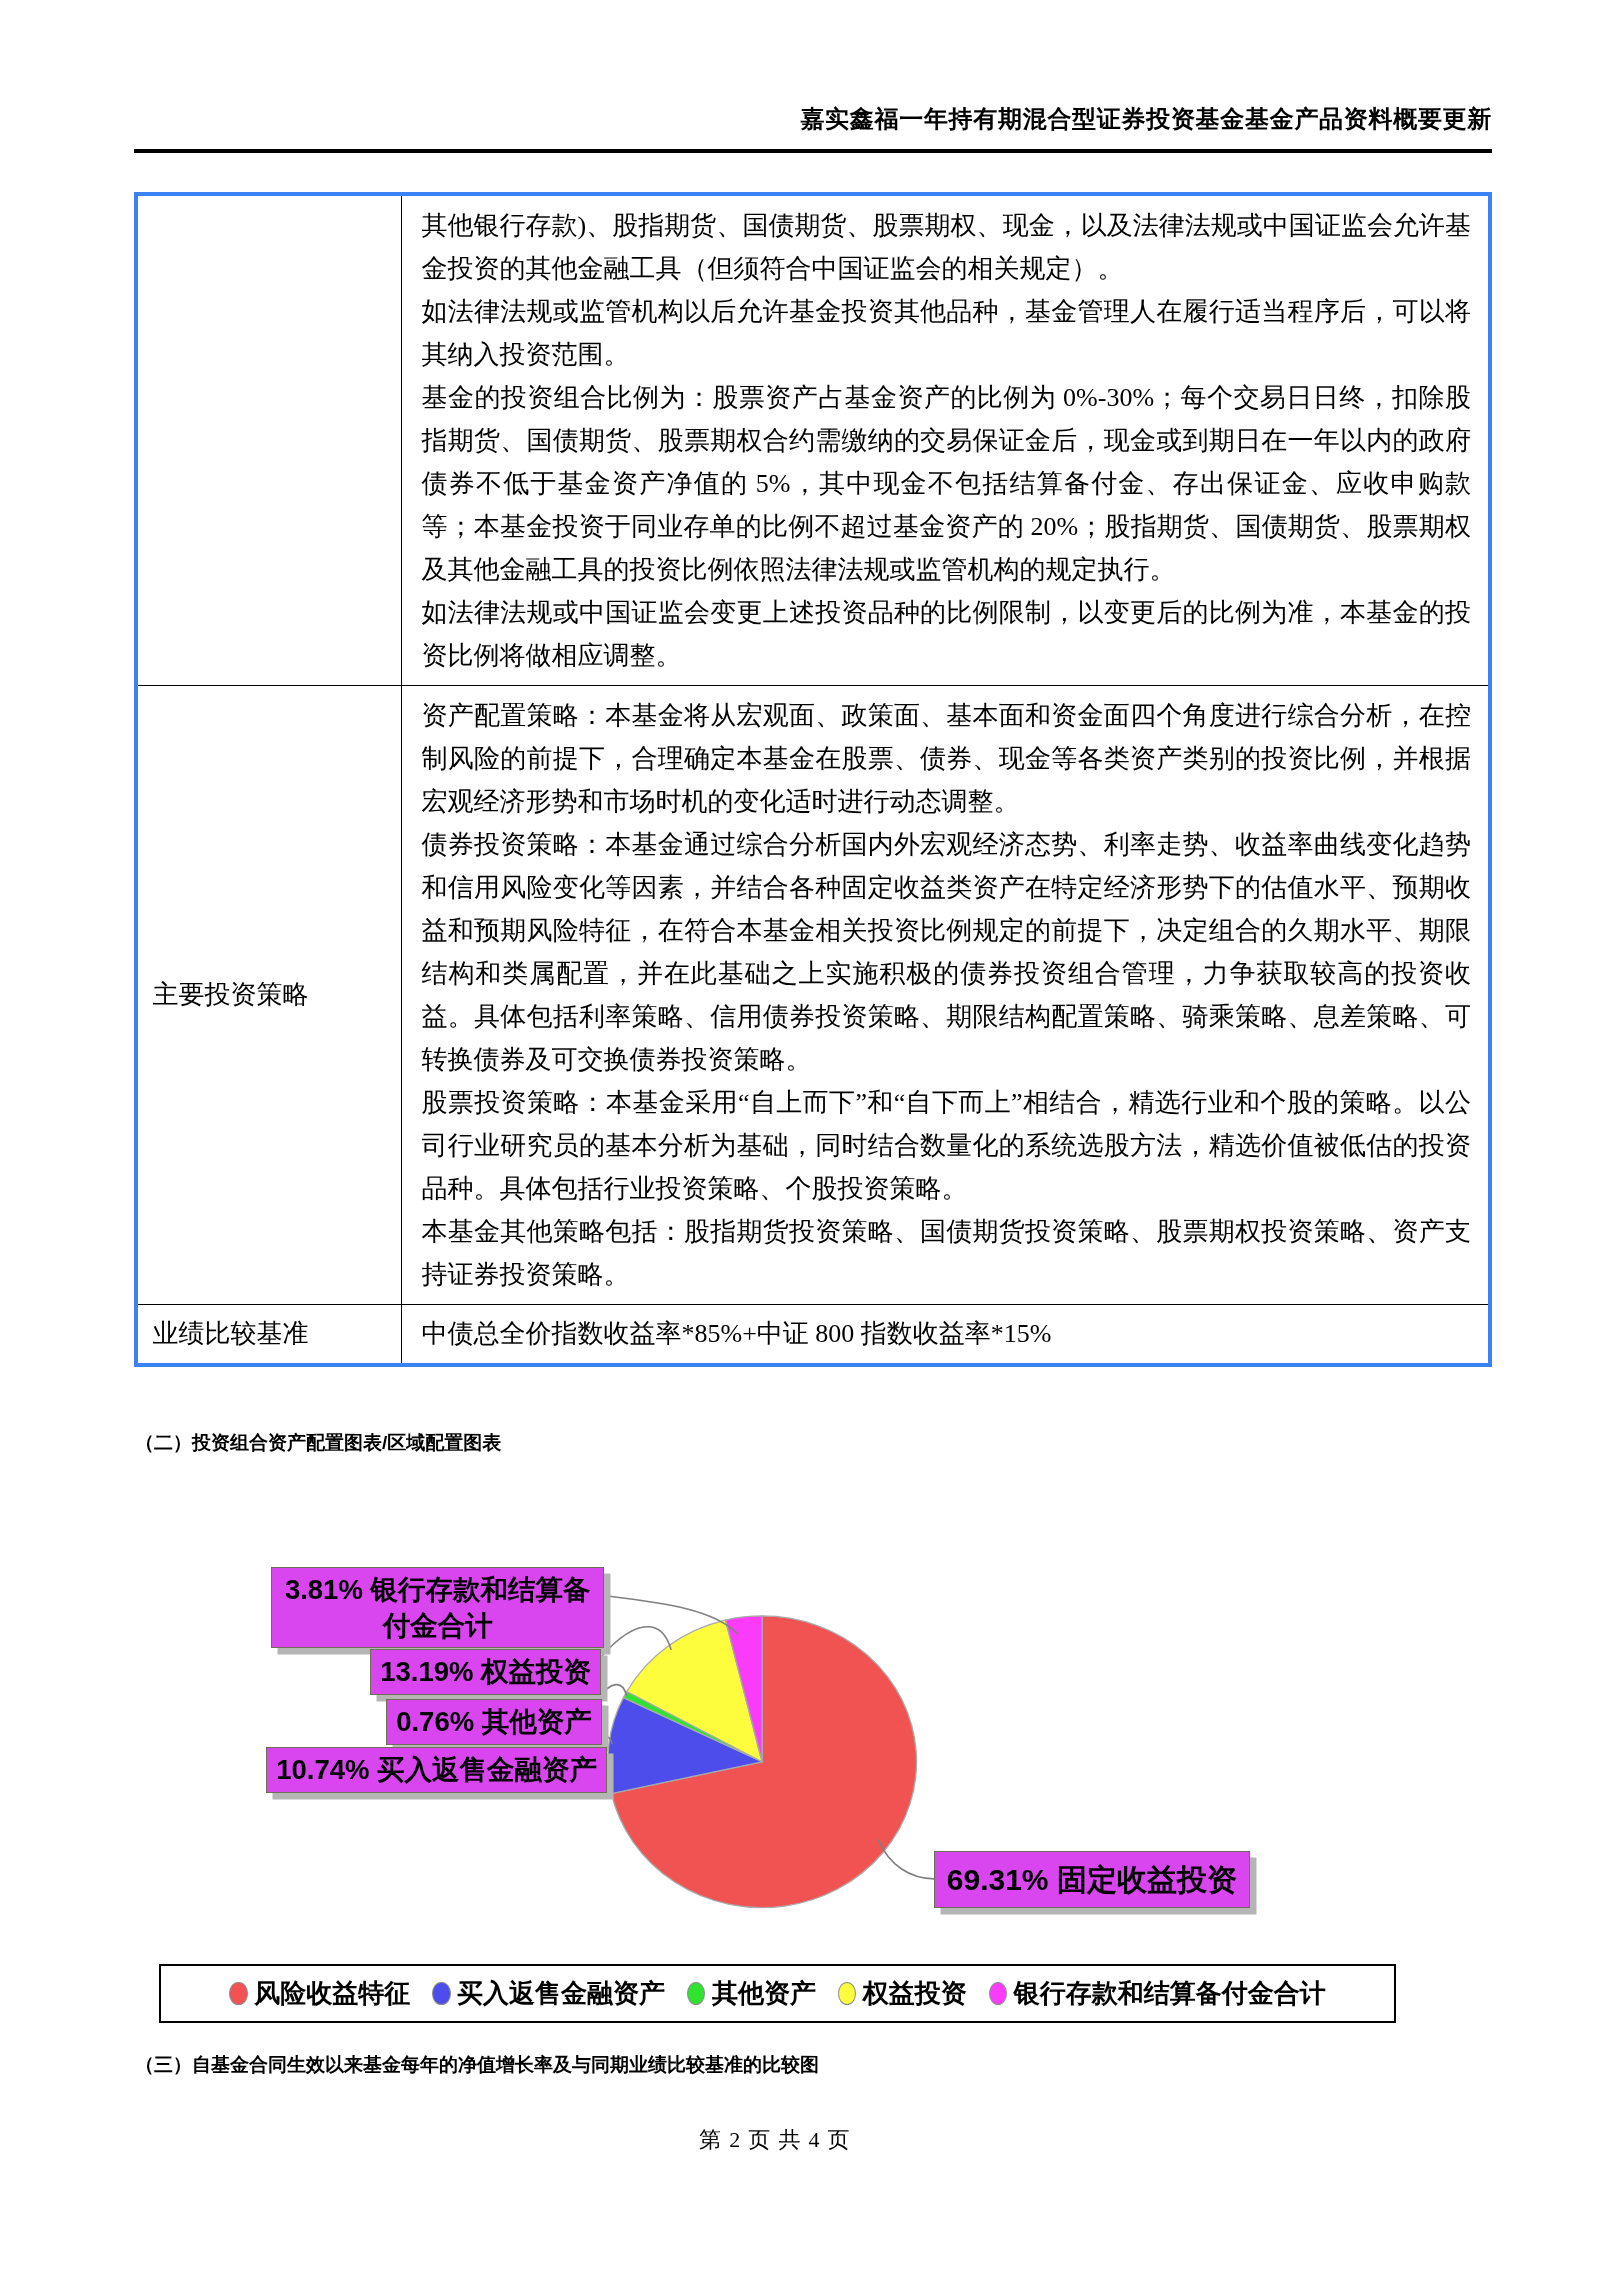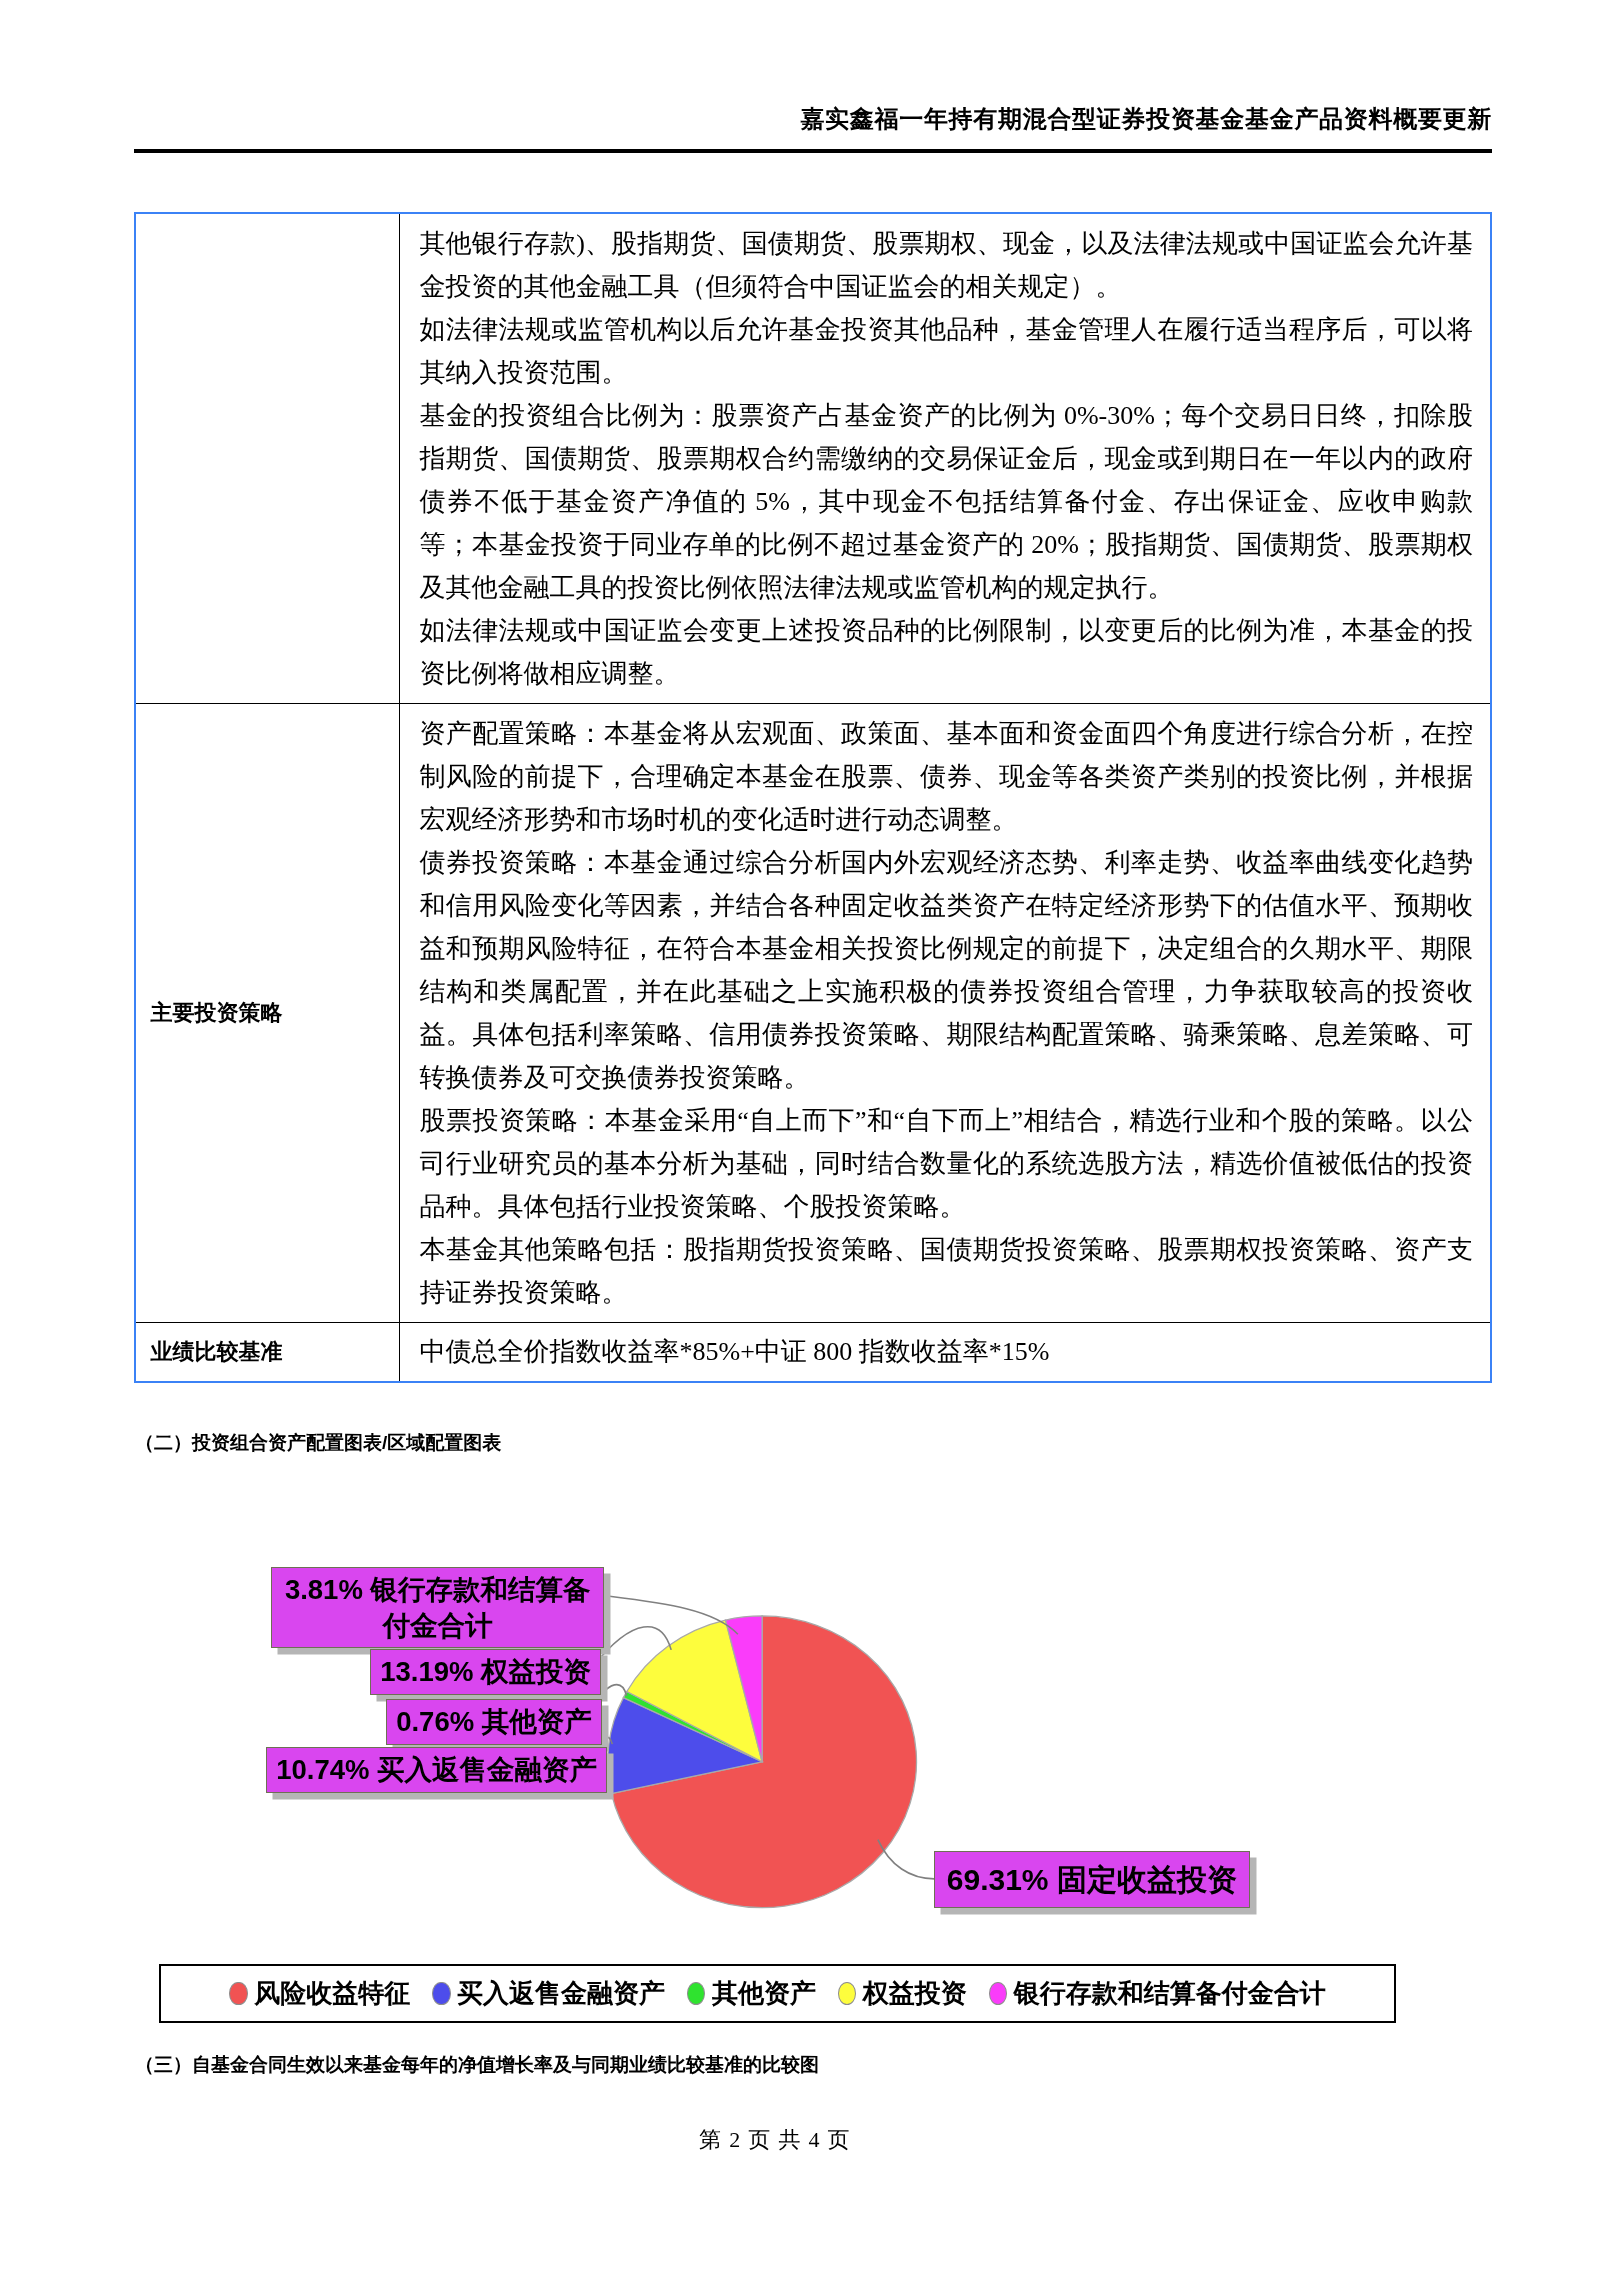--- a/index.html
+++ b/index.html
@@ -5,24 +5,24 @@
   html,body{margin:0;padding:0;background:#e8e8e8;}
   .page{position:relative;width:1623px;height:2295px;background:#ffffff;margin:0 auto;
         font-family:"Liberation Serif","DejaVu Serif",serif;color:#000;overflow:hidden;}
 
   
   .hdr-title{position:absolute;top:103px;right:131px;font-size:24px;font-weight:bold;
              letter-spacing:0.7px;white-space:nowrap;}
   .hdr-rule{position:absolute;left:134px;right:131px;top:149px;height:3.9px;background:#000;}
 
   
-  table.fund{position:absolute;left:134px;top:212px;width:1358px;border-collapse:collapse;
-             table-layout:fixed;border:2px solid #3b82f6;}
+  table.fund{position:absolute;left:134px;top:192px;width:1358px;border-collapse:collapse;
+             table-layout:fixed;border:4px solid #3b82f6;}
   table.fund td{border:1.3px solid #000;vertical-align:middle;}
-  td.label-cell{width:242px;font-weight:bold;font-size:22px;padding:0 6.5px 0 14.4px;}
+  td.label-cell{width:242px;font-weight:normal;font-size:26px;padding:0 6.5px 0 14.4px;}
   td.body-cell{padding:7.9px 17px 7.9px 19.6px;font-size:26px;line-height:43px;
                text-align:justify;text-justify:inter-character;}
   td.body-cell p{margin:0;}
   tr.r1{height:472px;} tr.r2{height:592px;} tr.r3{height:59px;} tr.r4{height:80px;}
 
   
   .sec-heading{position:absolute;left:135px;font-size:19px;font-weight:bold;
                font-family:"Liberation Sans","DejaVu Sans",sans-serif;white-space:nowrap;}
   #sec2{top:1430px;} #sec3{top:2052px;}
 

